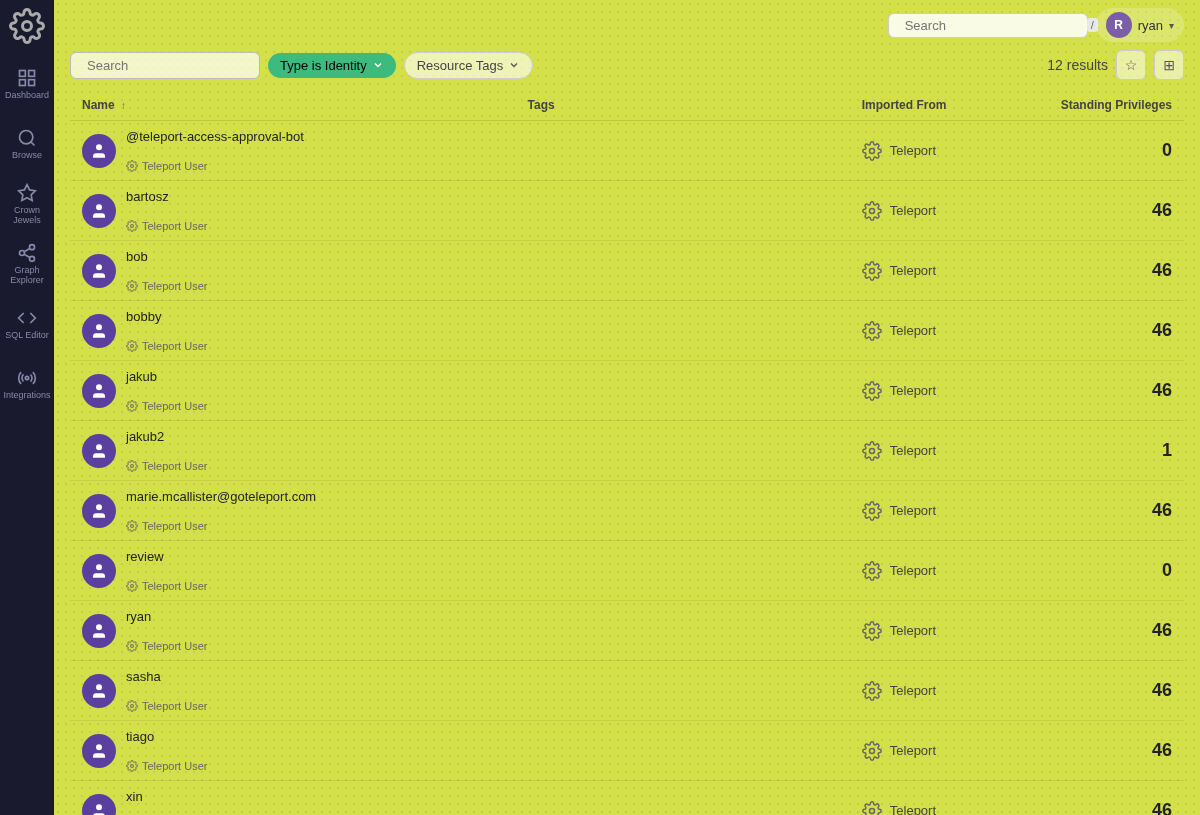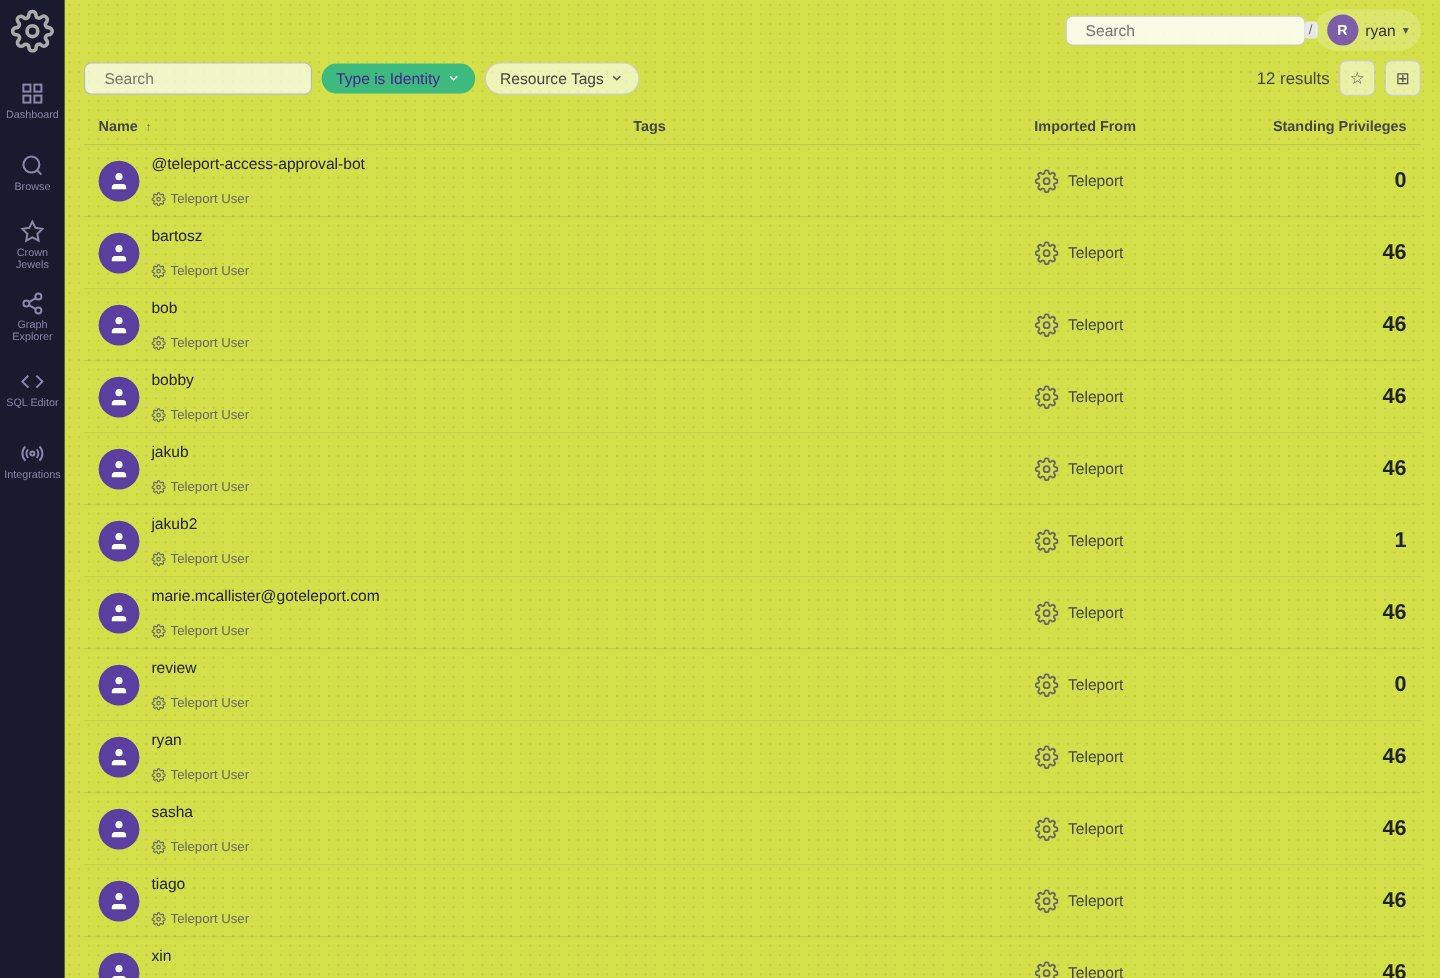--- a/index.html
+++ b/index.html
@@ -137,21 +137,21 @@
       gap: 5px;
       border-radius: 20px;
       padding: 5px 12px;
       font-size: 13px;
       font-weight: 500;
       cursor: pointer;
       border: none;
     }
     .filter-chip-green {
       background: #3dba7e;
-      color: #4c1d95;
+      color: #000000;
     }
     .filter-chip-teal {
       background: #2db9b0;
       color: white;
     }
     .filter-chip-outline {
       background: rgba(255,255,255,0.6);
       color: #444;
       border: 1px solid #ccc;
     }

